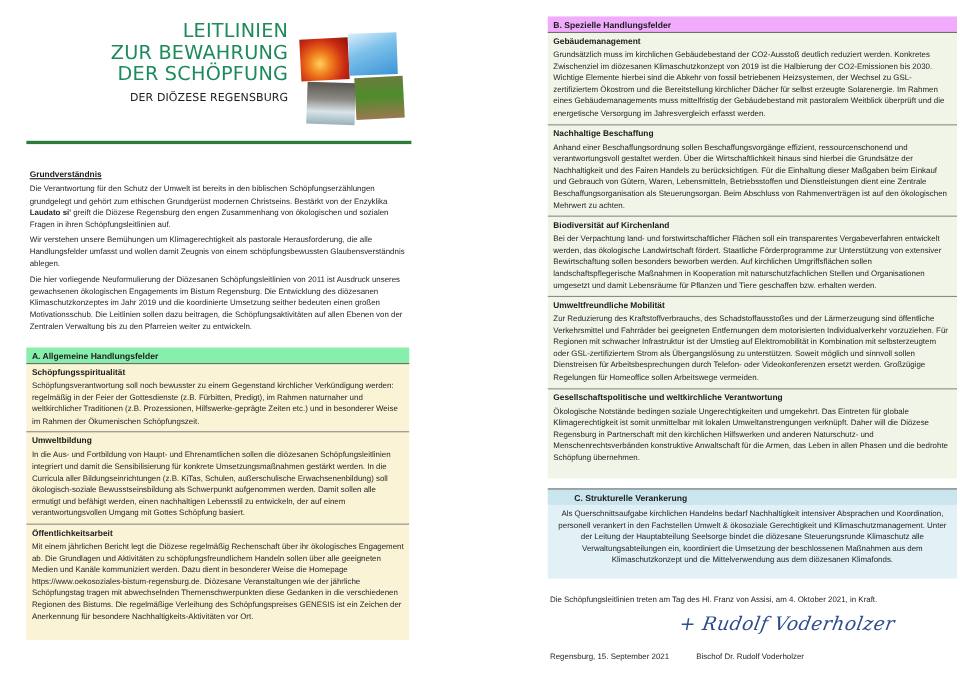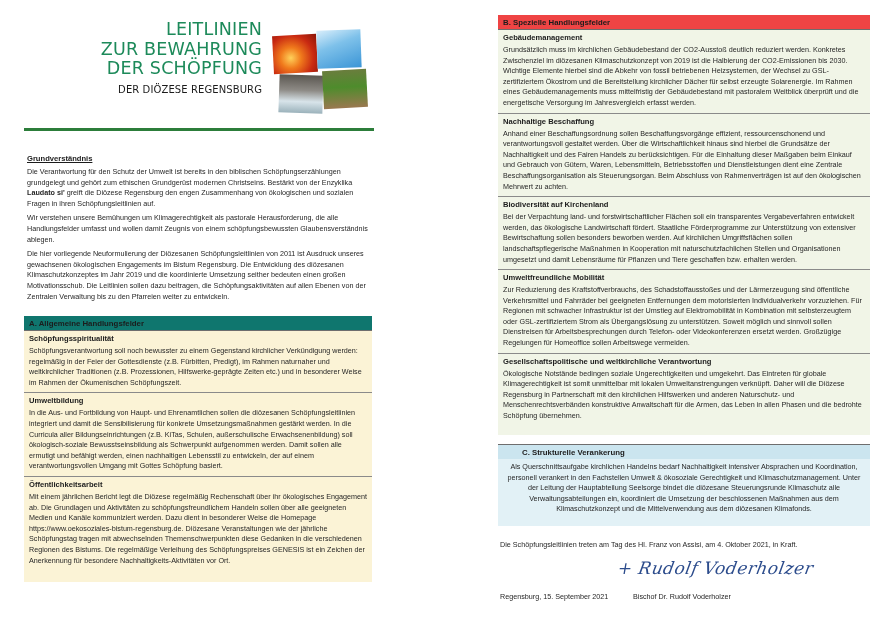--- a/index.html
+++ b/index.html
@@ -30,22 +30,22 @@
   .grund .h { margin-bottom: 4px; text-decoration: underline; }
   .grund p { margin-bottom: 4px; }
 
   
   .box { position: absolute; }
   .box-a { left: 24px; top: 316px; width: 348px; height: 266px; background: #fbf3d6; }
   .box-b { left: 58px; top: 15px; width: 372px; height: 420px; background: #f1f5e7; }
   .box-c { left: 58px; top: 444px; width: 372px; height: 82px; background: #e2f1f6; }
 
   .sec-head { height: 15px; padding: 3px 5px; font-weight: bold; font-size: 7.8px; color: #1c1c1c; border-bottom: 1px solid #6e6e6e; }
-  .box-a .sec-head { background: #0f766e; }
-  .box-b .sec-head { background: #ef4444; }
+  .box-a .sec-head { background: #86efac; }
+  .box-b .sec-head { background: #f0abfc; }
   .box-c .sec-head { background: #cbe5ef; border-bottom: none; border-top: 1px solid #6e6e6e; padding-left: 24px; }
   .sub { padding: 3px 5px 4px 5px; border-bottom: 1px solid #8a8a8a; }
   .sub:last-child { border-bottom: none; }
   .sub .h { margin-bottom: 3px; }
   .box-c .txt { padding: 3px 5px; text-align: center; }
 
   .closing { position: absolute; left: 60px; top: 540px; width: 370px; }
   .place-date { position: absolute; left: 60px; top: 592px; }
   .signature { position: absolute; left: 178px; top: 558px; color: #2c4c8c; font-family: "DejaVu Serif", serif; font-style: italic; font-size: 17px; transform: skewX(-10deg); letter-spacing: 0.5px; }
   .signer { position: absolute; left: 193px; top: 592px; }

